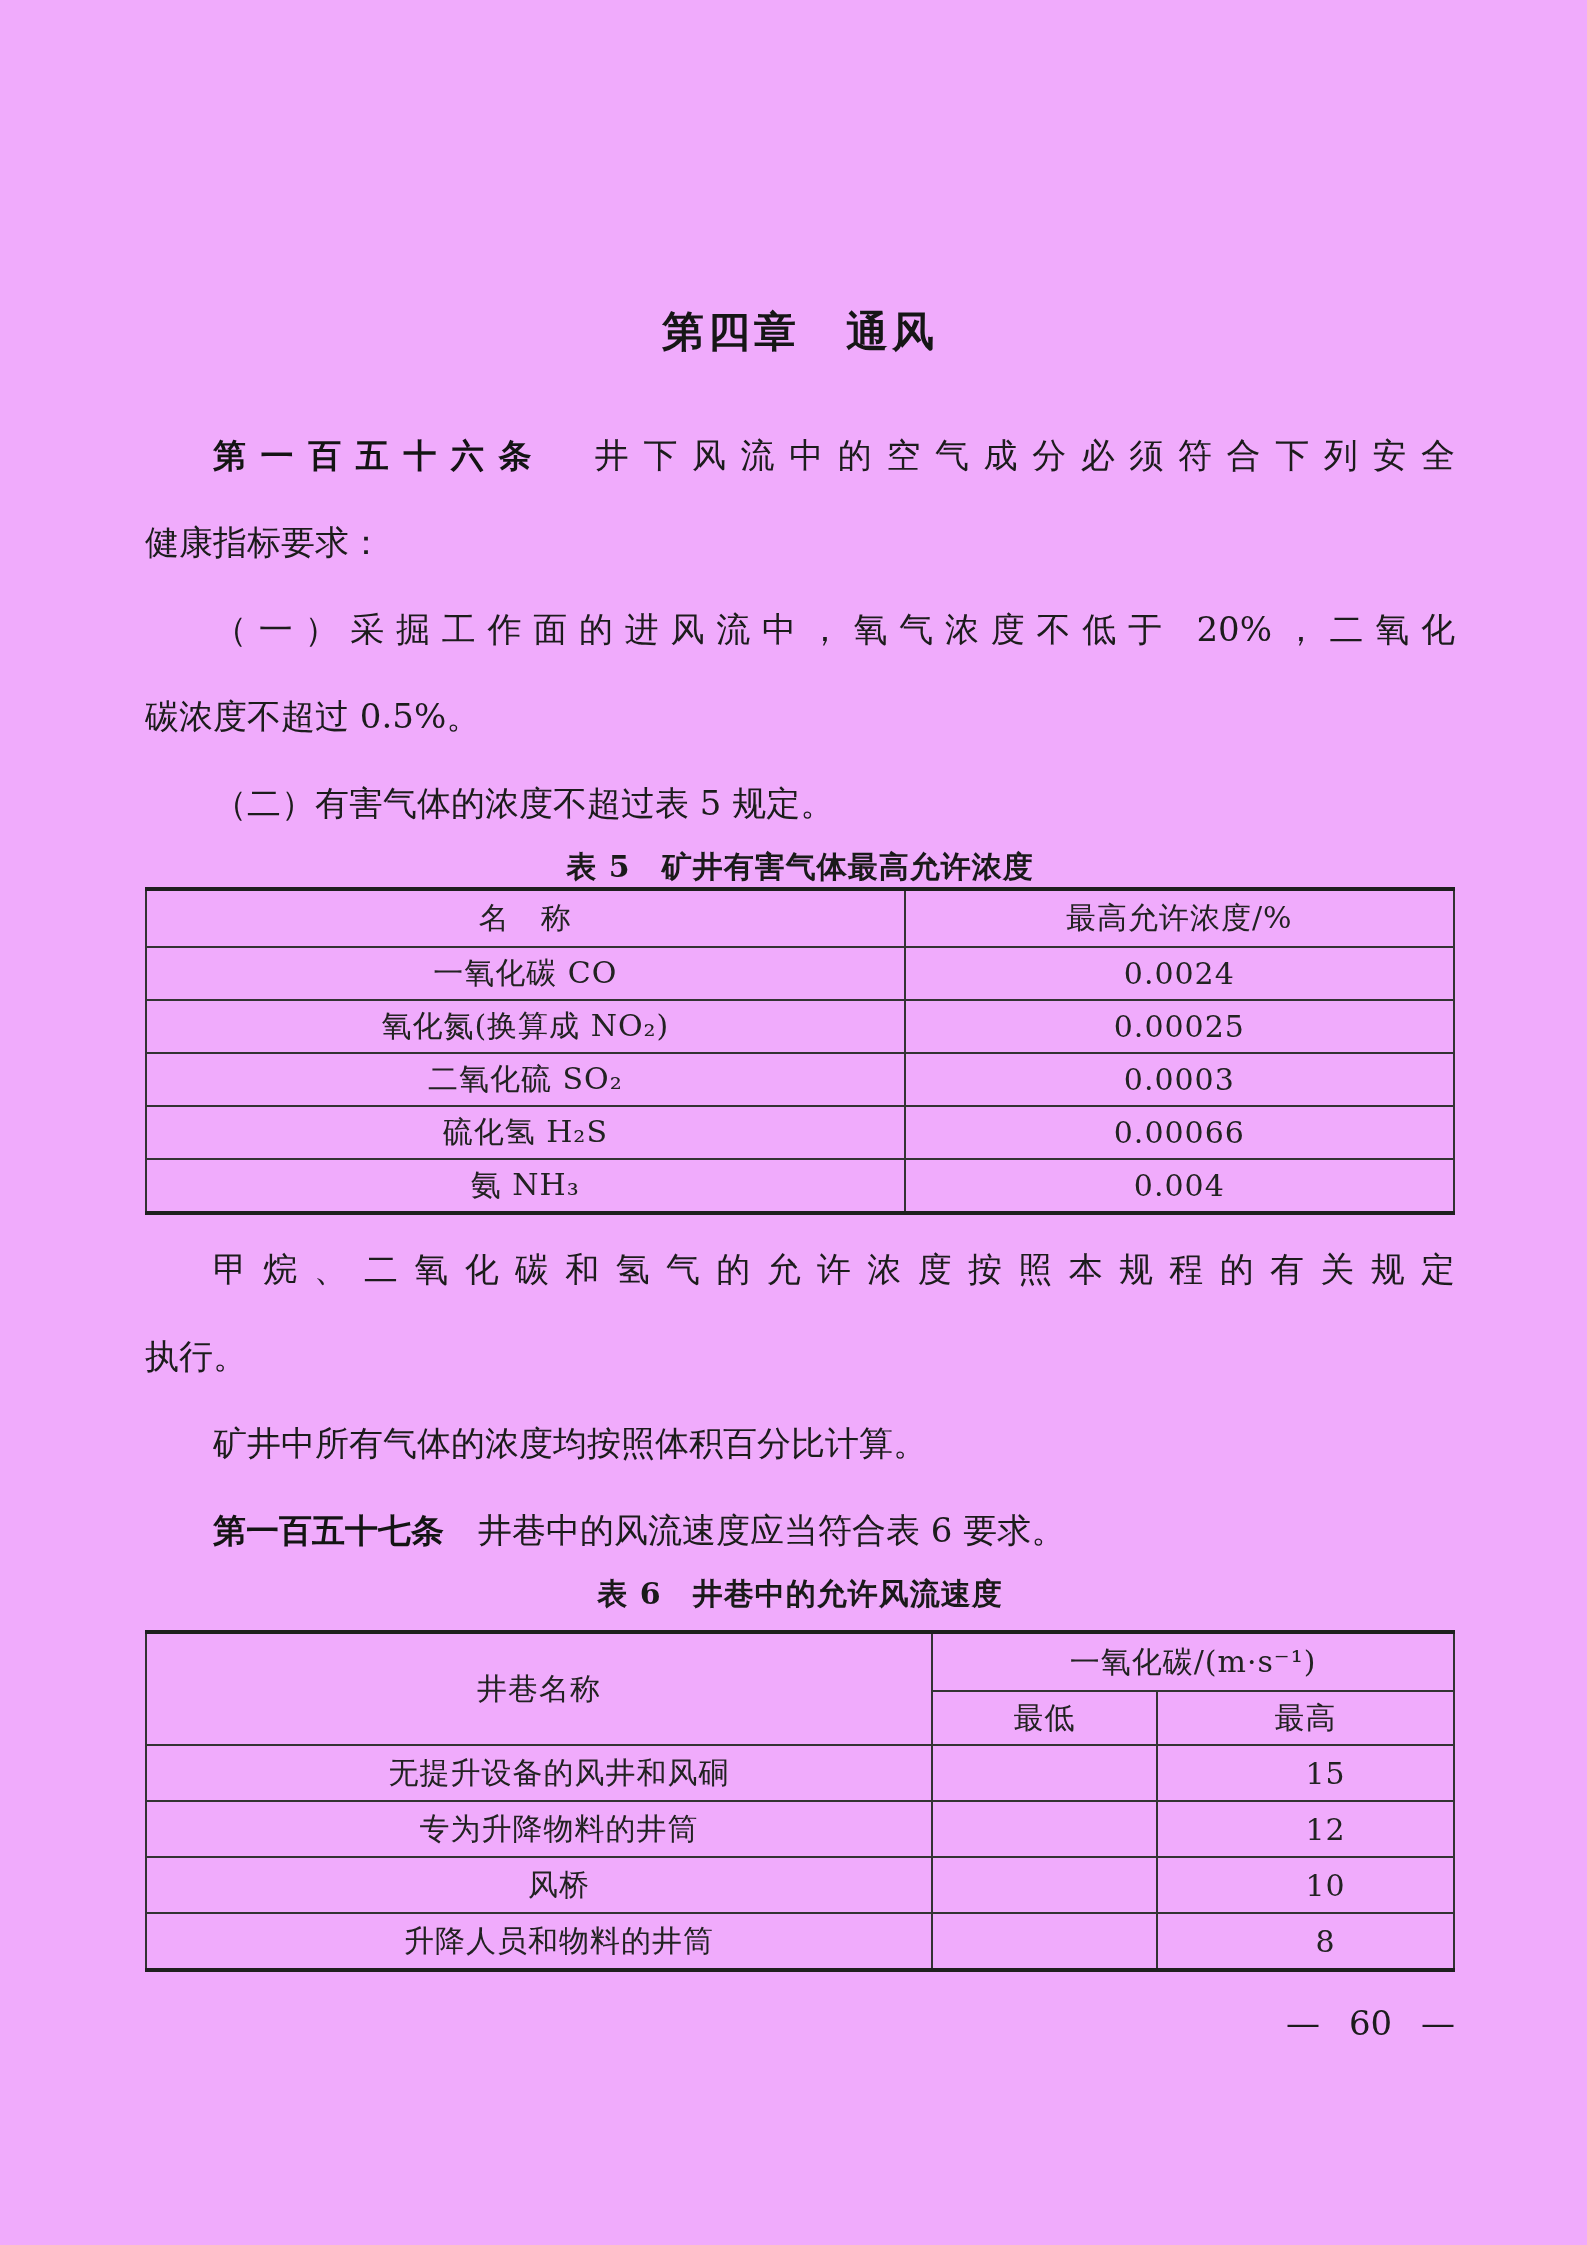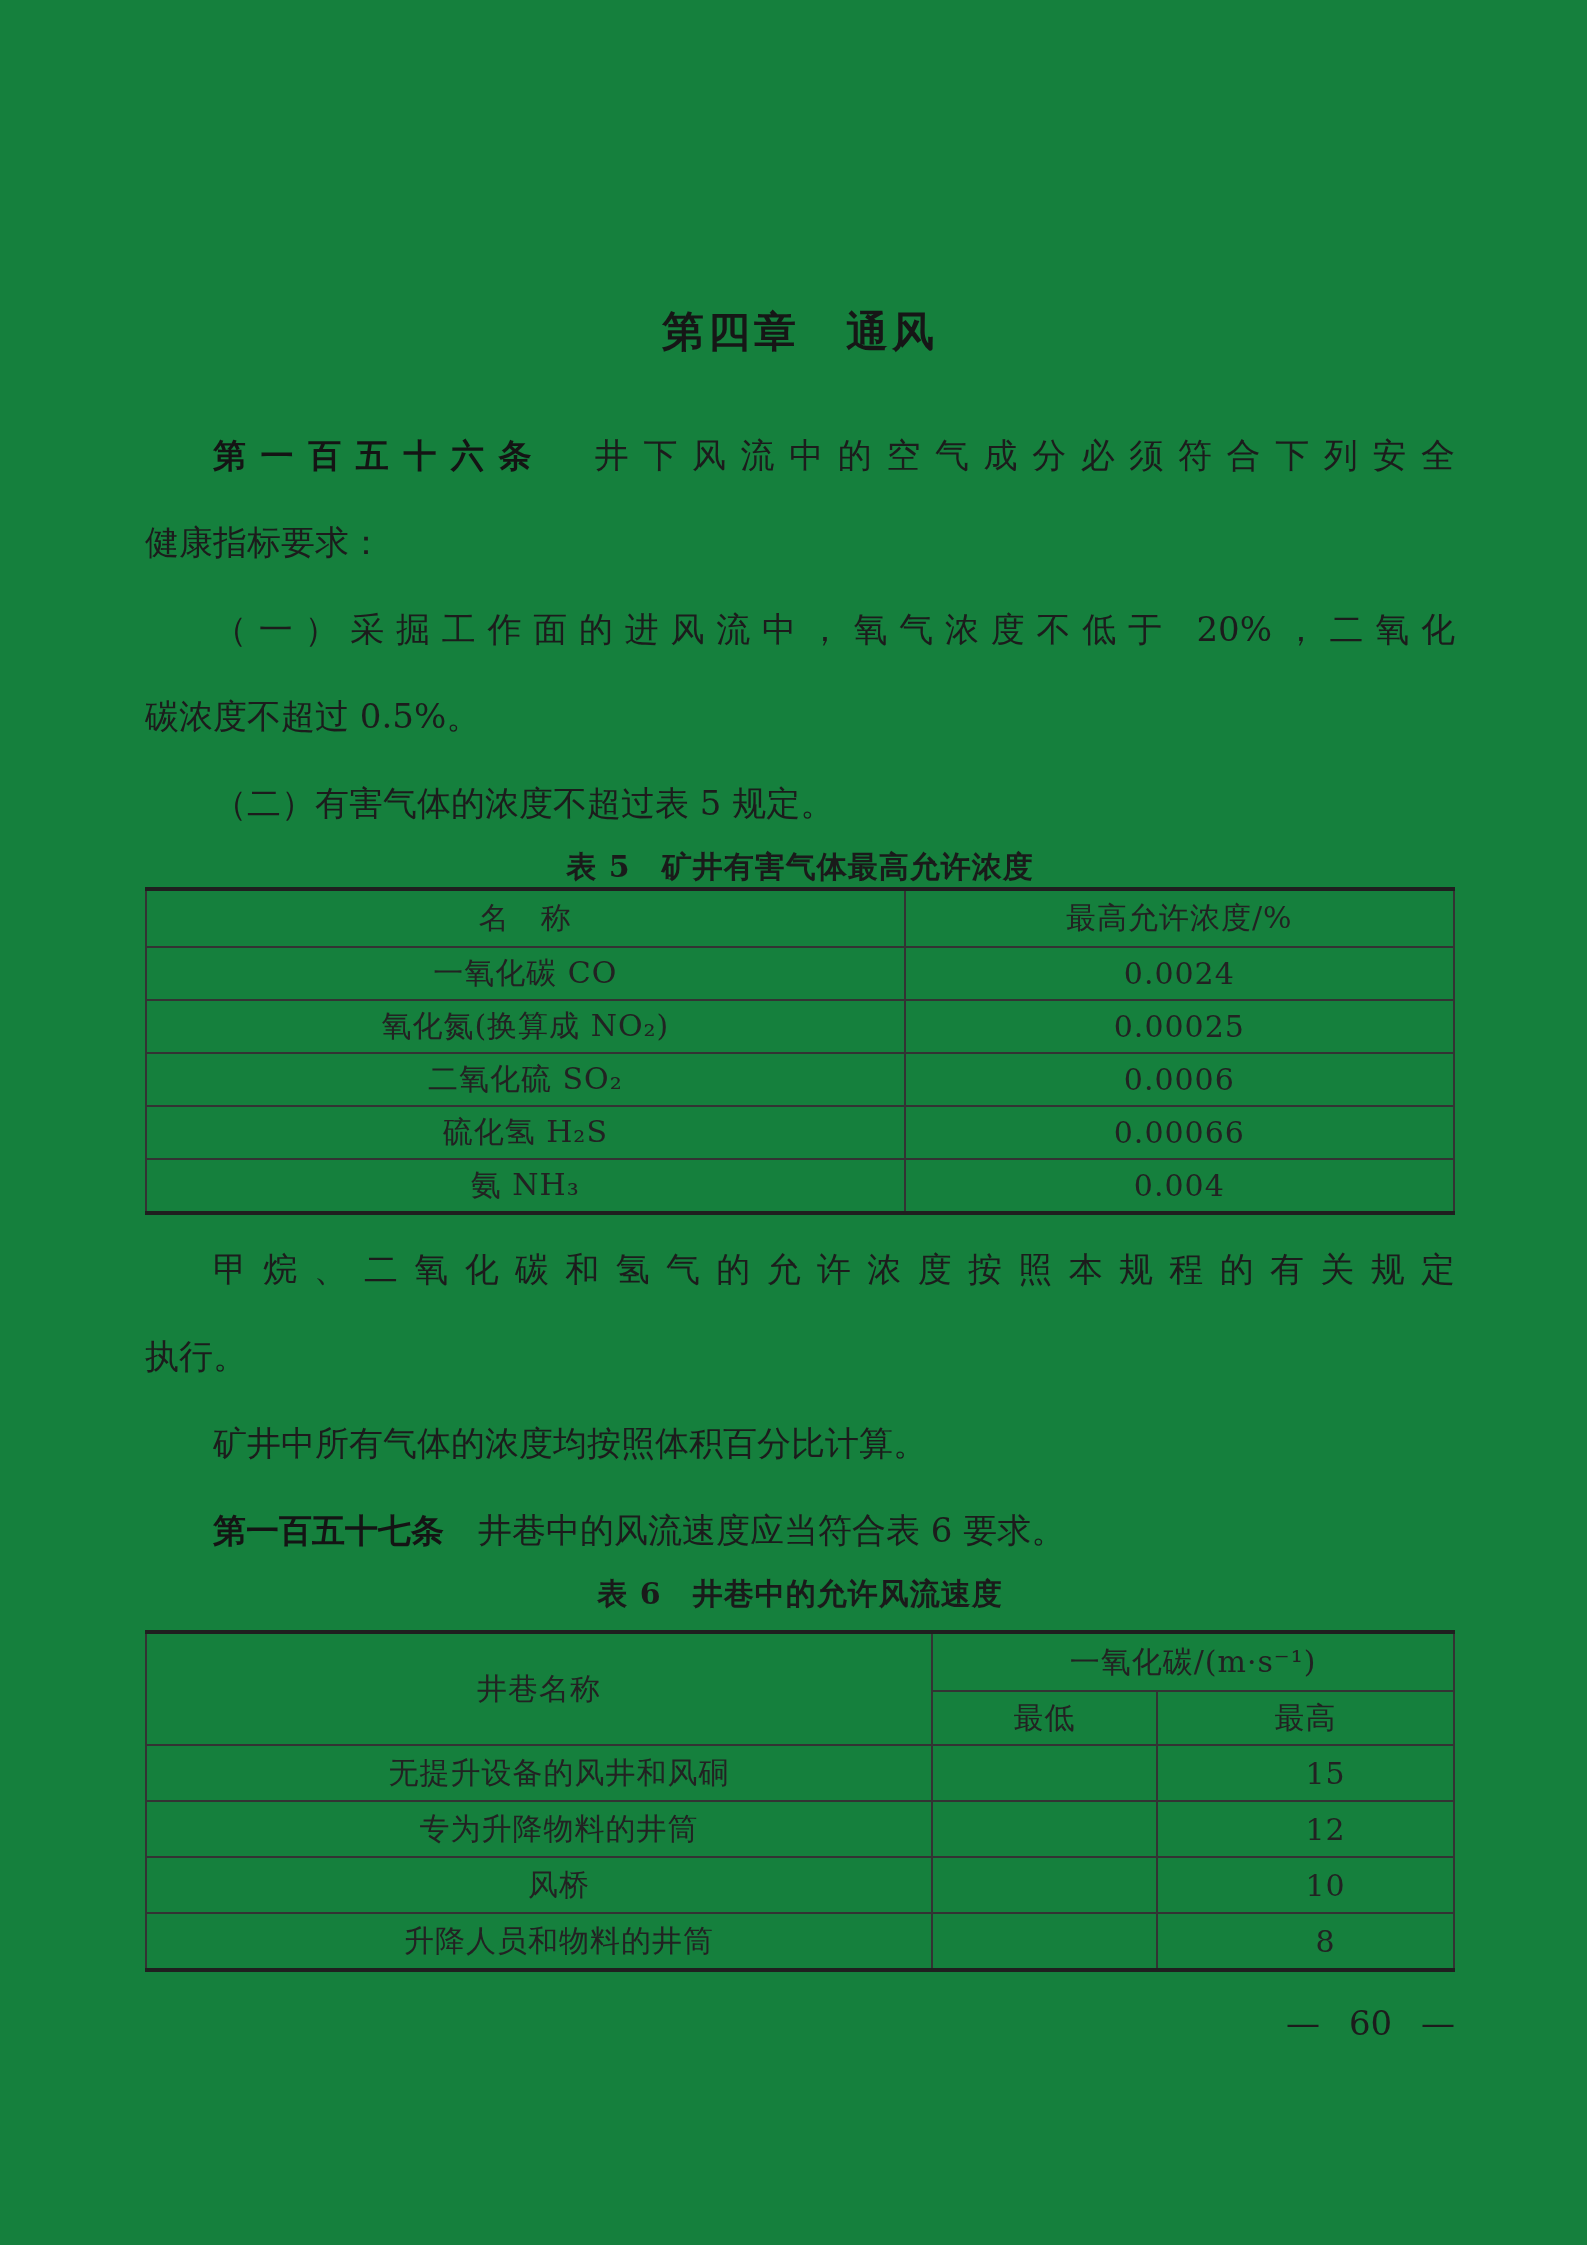--- a/index.html
+++ b/index.html
@@ -1,21 +1,21 @@
 <!DOCTYPE html>
 <html><head>
 <meta charset="utf-8">
 <style>
   html,body{margin:0;padding:0;}
   body{
     width:1587px;height:2245px;background:#ffffff;color:#1c1c1c;
     font-family:"DejaVu Serif","Liberation Serif",serif;
     -webkit-font-smoothing:antialiased;
   }
-  .page{position:relative;width:1587px;height:2245px;overflow:hidden;background:#15803d;}
+  .page{position:relative;width:1587px;height:2245px;overflow:hidden;background:#f0abfc;}
   .content{padding:0 132px 0 145px;}
 
   .chapter-title{
     margin:0;padding-top:308px;line-height:48px;text-align:center;
     font-family:"DejaVu Sans","Liberation Sans",sans-serif;
     font-weight:700;font-size:42px;letter-spacing:4px;color:#161616;
   }
 
   .para{margin:0;}
   .p1{margin-top:56px;}
@@ -98,21 +98,21 @@
         <tr>
           <td>一氧化碳 CO</td>
           <td>0.0024</td>
         </tr>
         <tr>
           <td>氧化氮(换算成 NO₂)</td>
           <td>0.00025</td>
         </tr>
         <tr>
           <td>二氧化硫 SO₂</td>
-          <td>0.0006</td>
+          <td>0.0003</td>
         </tr>
         <tr>
           <td>硫化氢 H₂S</td>
           <td>0.00066</td>
         </tr>
         <tr>
           <td>氨 NH₃</td>
           <td>0.004</td>
         </tr>
       </tbody>

